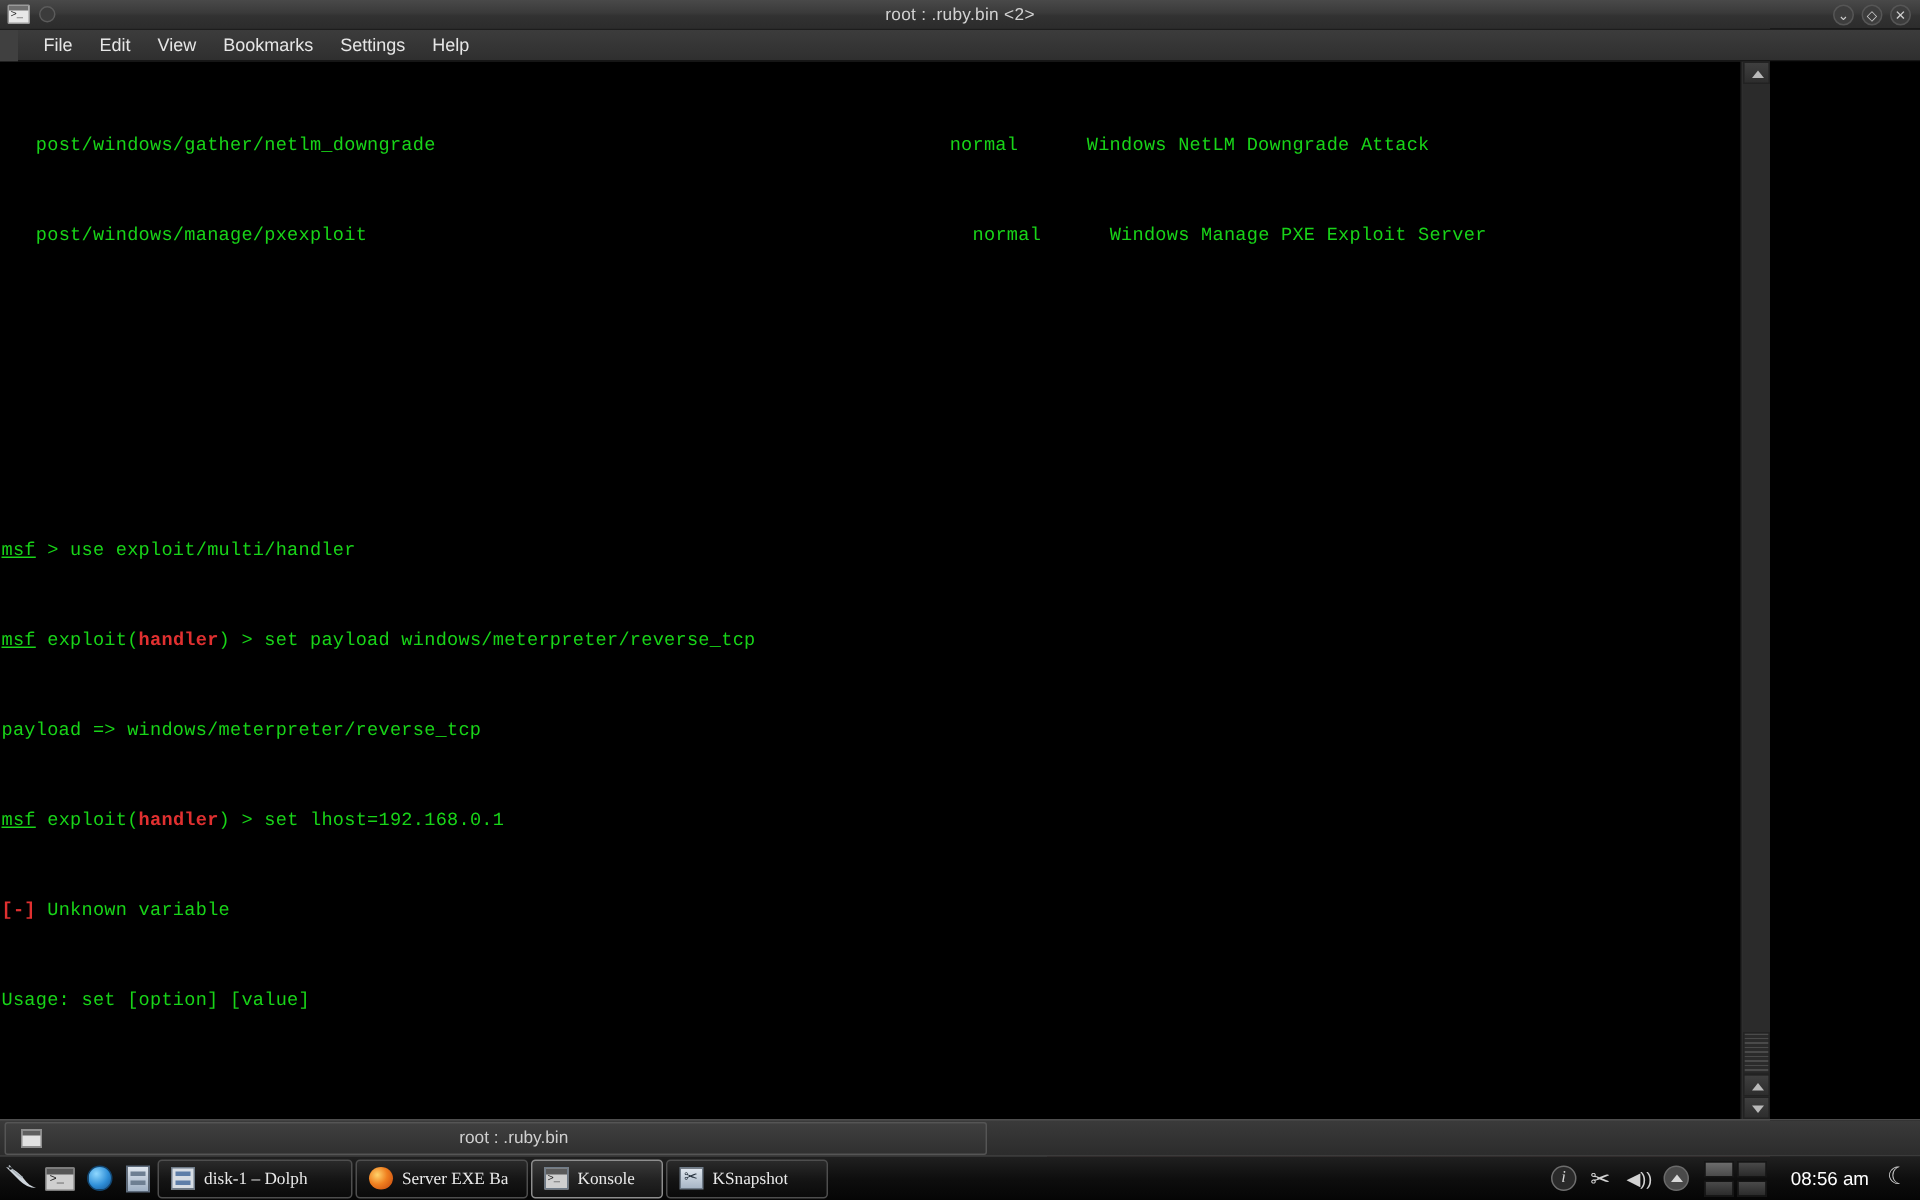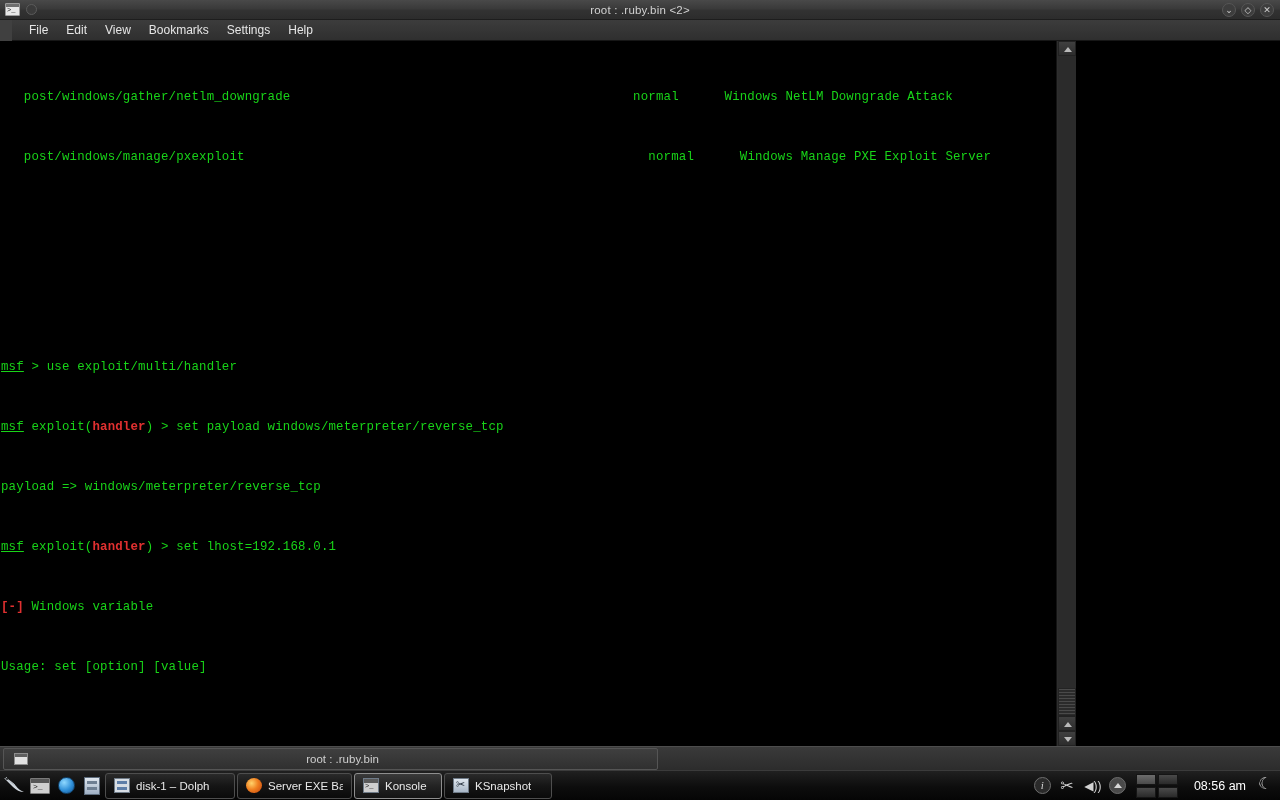--- a/index.html
+++ b/index.html
@@ -5,21 +5,21 @@
 <style>
   * { box-sizing: border-box; margin: 0; padding: 0; }
   html, body {
     width: 1280px; height: 800px;
     overflow: hidden;
     background: #000;
     font-family: "Liberation Sans", sans-serif;
   }
   #screen {
     position: relative;
-    width: 1076px; height: 800px;
+    width: 1180px; height: 800px;
     background: #404040;
   }
 
   
   #titlebar {
     position: absolute; top: 0; left: 0;
     width: 1280px; height: 20px;
     background: linear-gradient(to bottom, #494949 0%, #3a3a3a 45%, #323232 55%, #2c2c2c 100%);
     border-bottom: 1px solid #1d1d1d;
     display: flex; align-items: center;
@@ -184,21 +184,21 @@
   .files-ico {
     width: 16px; height: 18px; background: linear-gradient(to bottom, #dfe6ee, #9fb0c4);
     border: 1px solid #5d6b7c; position: relative;
   }
   .files-ico::before, .files-ico::after {
     content: ""; position: absolute; left: 2px; right: 2px; height: 3px;
     background: #6e7f92;
   }
   .files-ico::before { top: 3px; } .files-ico::after { top: 9px; }
 
-  .task-group { display: flex; align-items: center; gap: 0; }
+  .task-group { display: flex; align-items: center; gap: 0; font-family: Liberation Serif, serif; }
   .task-btn {
     height: 26px; display: flex; align-items: center; gap: 6px;
     padding: 0 8px; margin: 0 1px;
     border: 1px solid #4e4e4e; border-radius: 3px;
     background: linear-gradient(to bottom, #2a2a2a 0%, #151515 50%, #0a0a0a 100%);
     color: #e9e9e9; font-size: 11.5px;
     overflow: hidden; white-space: nowrap;
   }
   .task-btn.active {
     border-color: #8e8e8e;
@@ -306,21 +306,21 @@
       <div class="ln">&nbsp;</div>
 
       <div class="ln"><span class="u">msf</span><span> &gt; use exploit/multi/handler</span></div>
 
       <div class="ln"><span class="u">msf</span><span> exploit(</span><span class="hl-red">handler</span><span>)</span><span> &gt; set payload windows/meterpreter/reverse_tcp</span></div>
 
       <div class="ln"><span>payload =&gt; windows/meterpreter/reverse_tcp</span></div>
 
       <div class="ln"><span class="u">msf</span><span> exploit(</span><span class="hl-red">handler</span><span>)</span><span> &gt; set lhost=192.168.0.1</span></div>
 
-      <div class="ln"><span class="err">[-]</span><span> Windows variable</span></div>
+      <div class="ln"><span class="err">[-]</span><span> Unknown variable</span></div>
 
       <div class="ln"><span>Usage: set [option] [value]</span></div>
 
       <div class="ln">&nbsp;</div>
       
 
       
       
 
       

